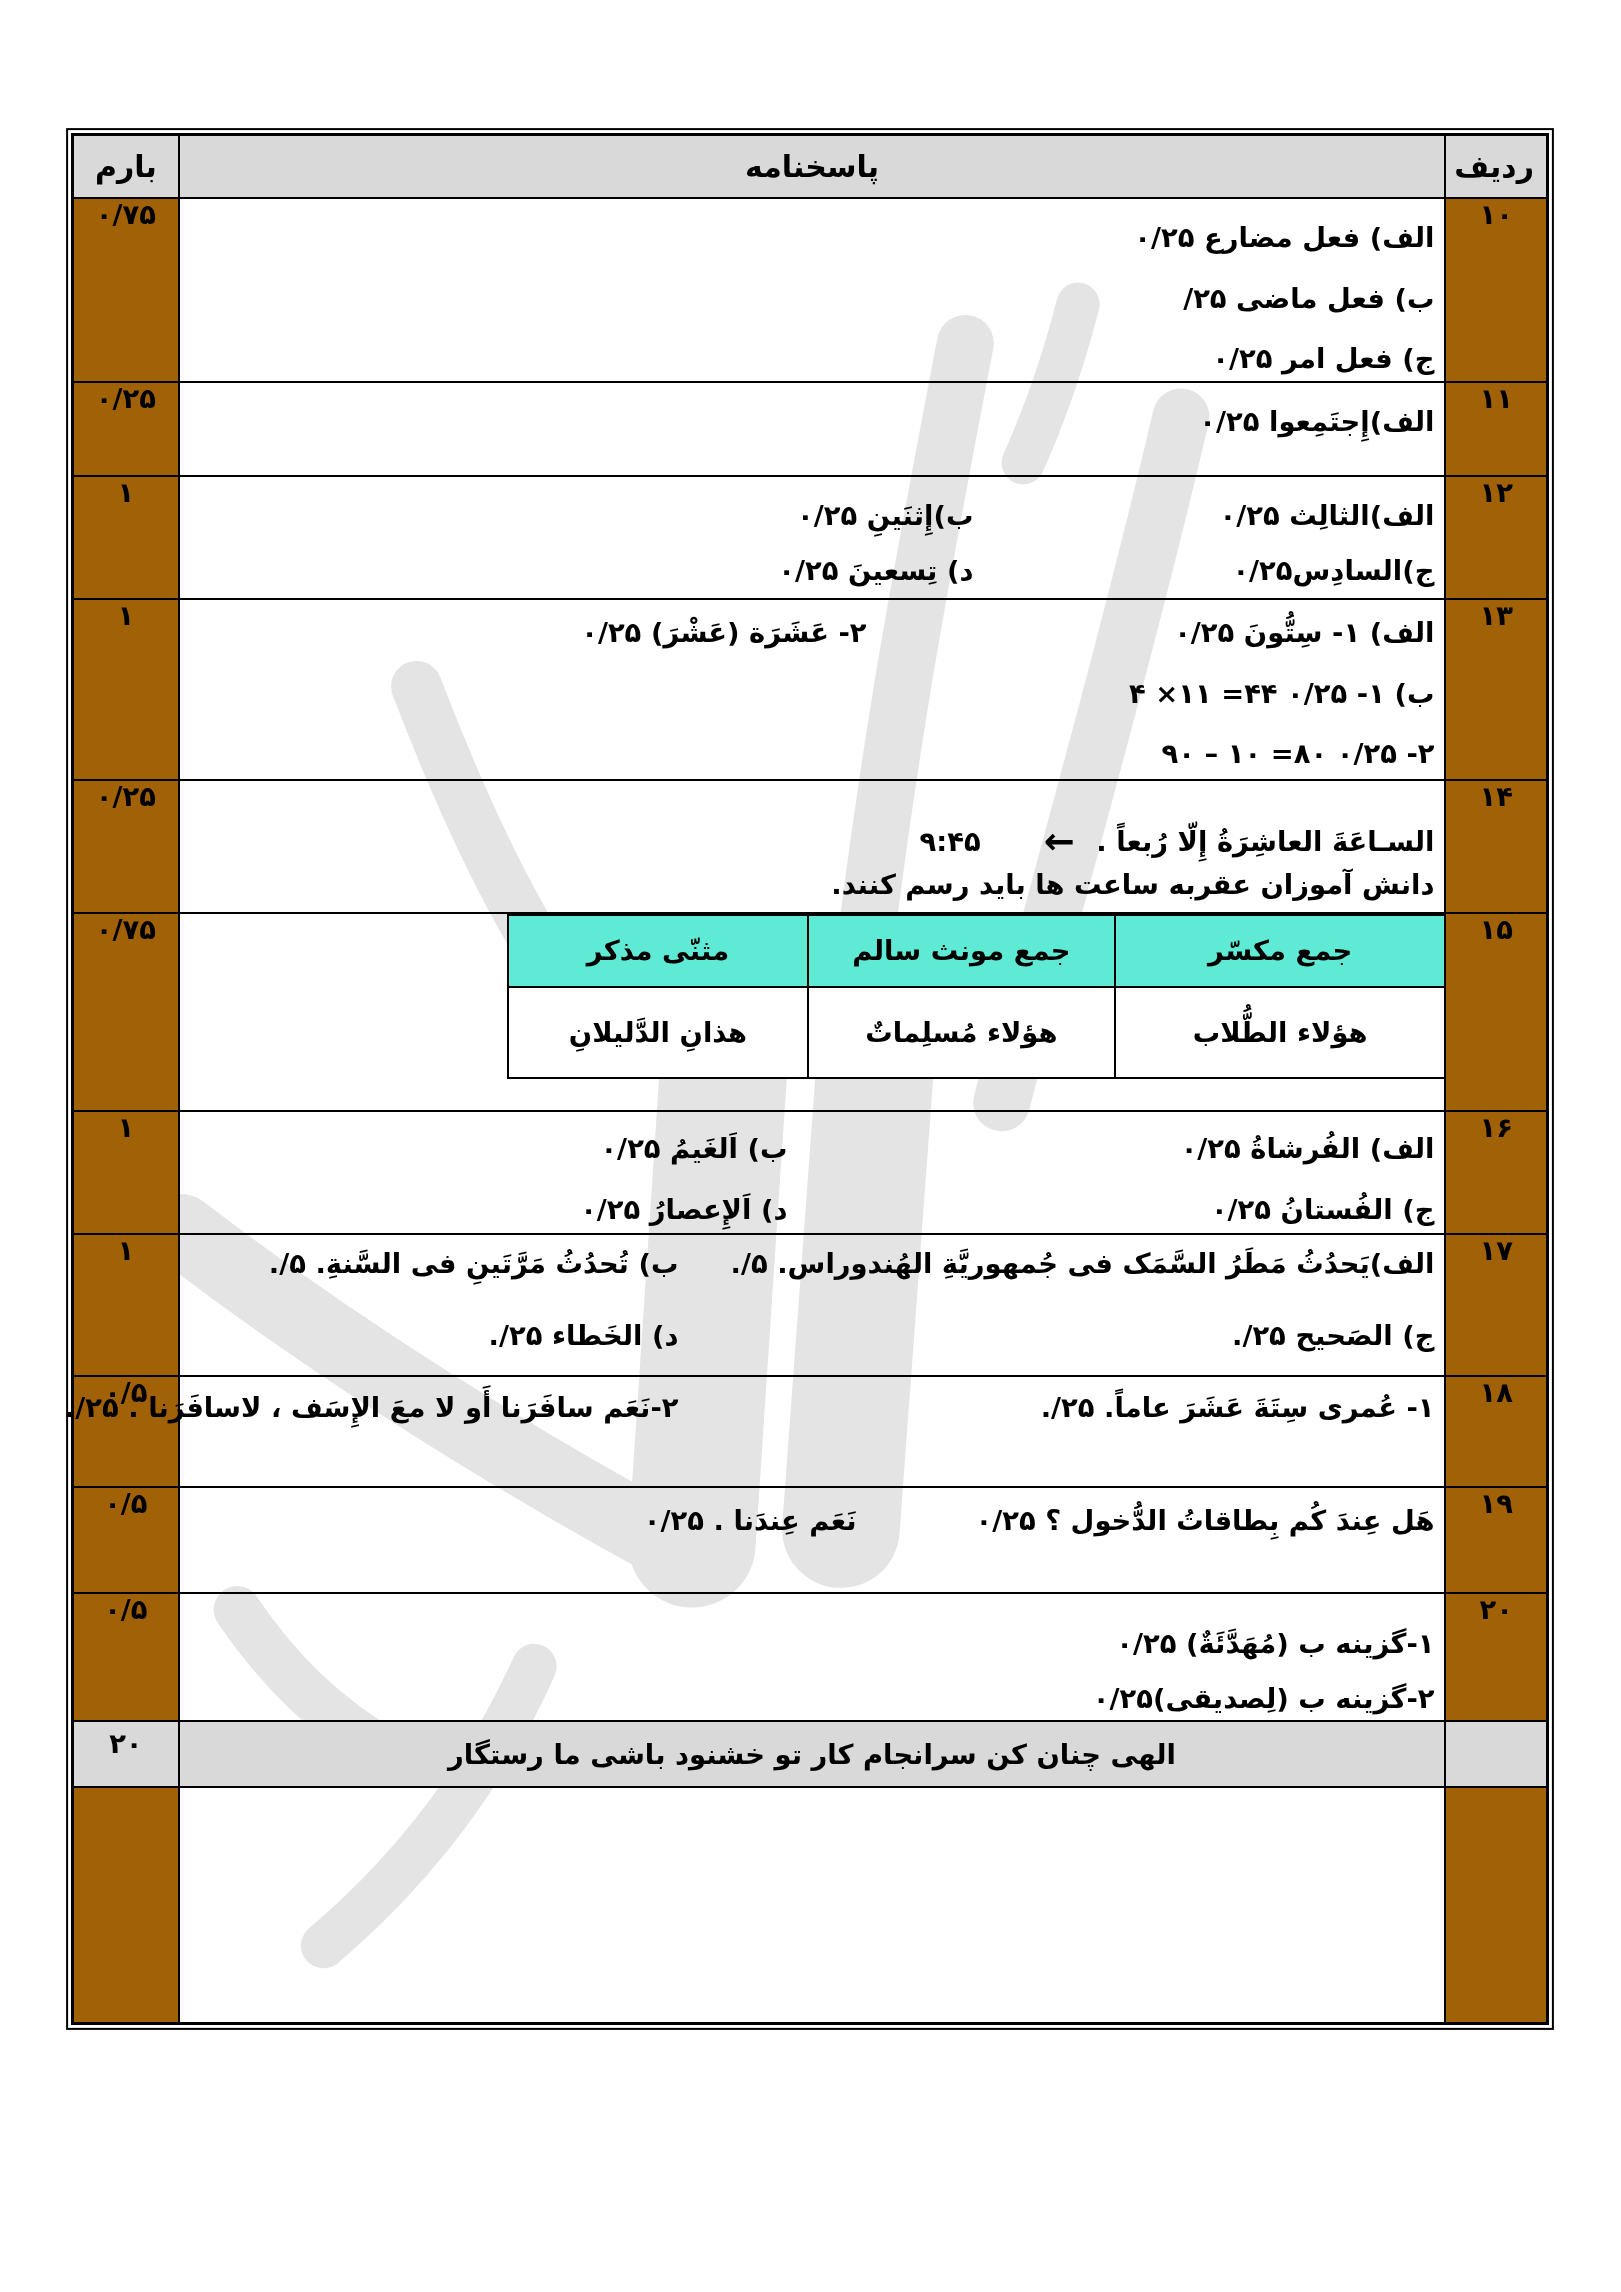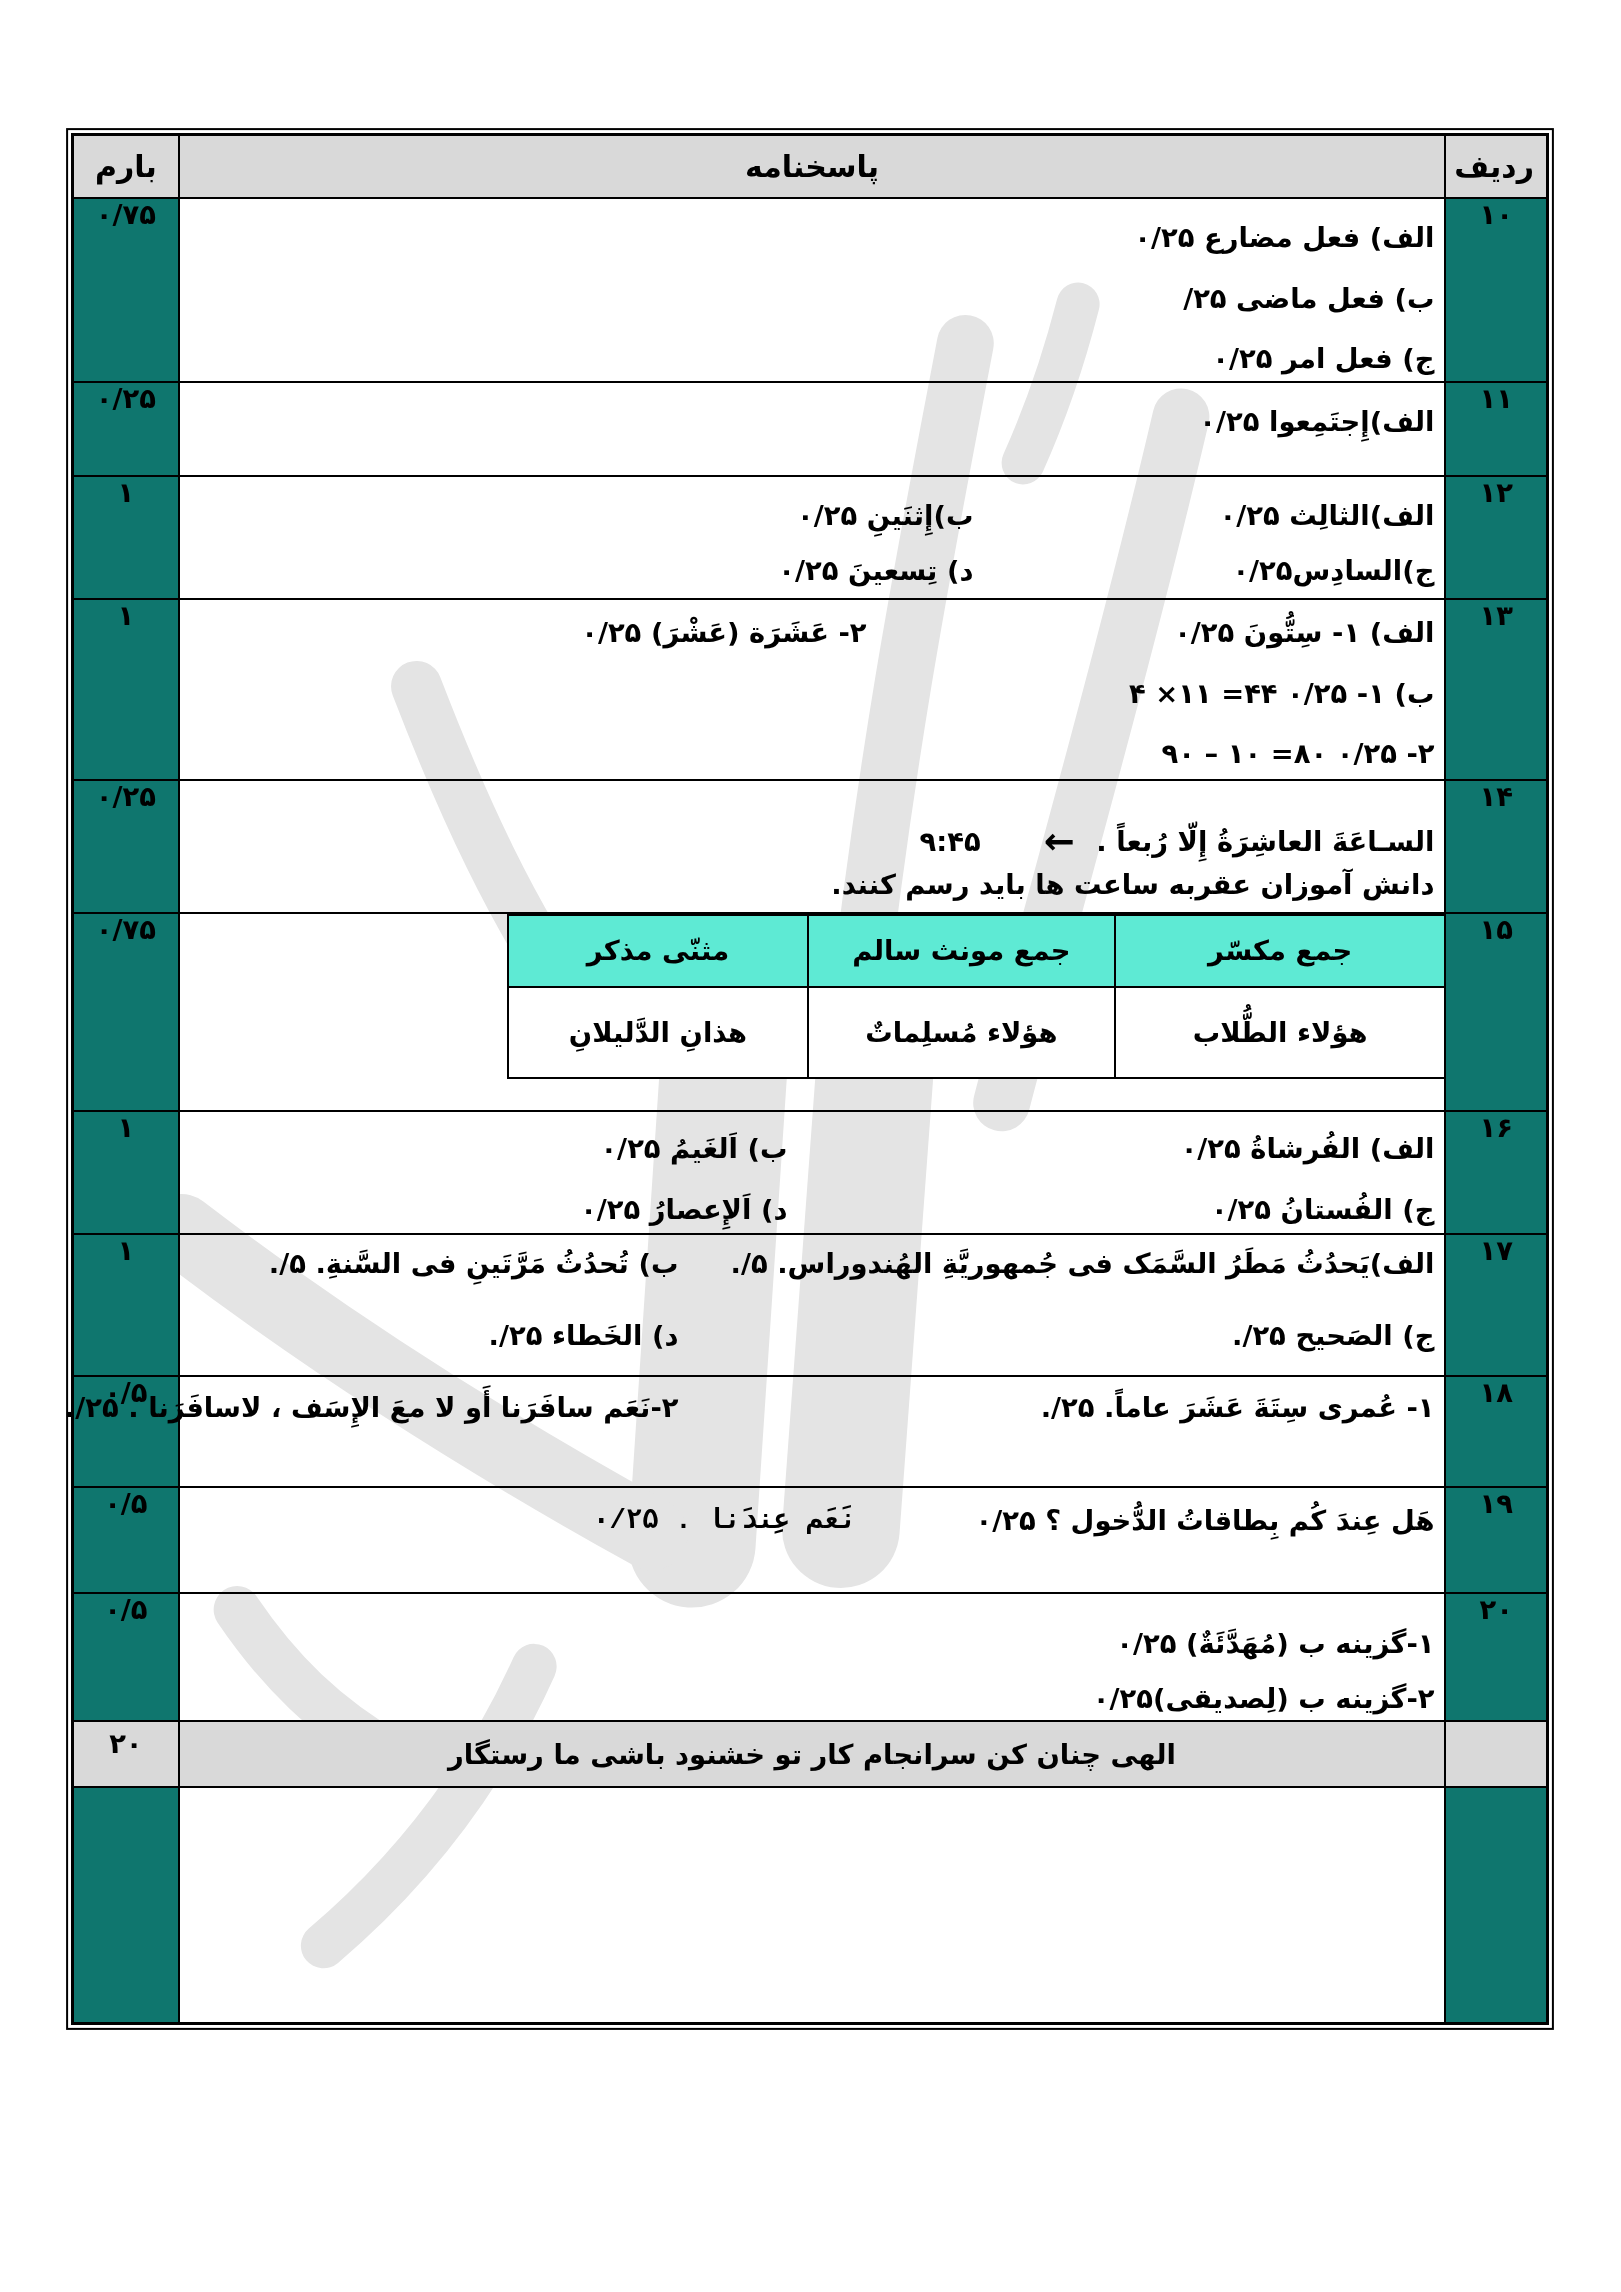--- a/index.html
+++ b/index.html
@@ -8,27 +8,27 @@
     font-family:"DejaVu Sans",sans-serif;font-weight:bold;color:#000;
   }
   .wm{position:absolute;top:0;left:0;z-index:0;}
   table.main{
     position:absolute;top:133px;left:71px;width:1478px;z-index:1;
     border-collapse:collapse;table-layout:fixed;direction:rtl;
     border:3.9px solid #000;
     box-shadow:0 0 0 2.9px #fff,0 0 0 4.9px #000;
   }
   table.main td{border:2px solid #000;vertical-align:top;padding:0;}
-  td.numcell,td.scorecell{background:#0f766e;text-align:center;font-size:27.4px;padding-top:11.8px;}
+  td.numcell,td.scorecell{background:#a16207;text-align:center;font-size:27.4px;padding-top:11.8px;}
   td.anscell{border-left-width:2.9px;border-right-width:2.9px;position:relative;font-size:27.4px;}
   tr.head td{background:#d9d9d9;text-align:center;vertical-align:middle;font-size:30px;border-bottom-width:2.9px;padding:12px;}
   .pad{padding:17.6px 9.8px 0 9.8px;}
   .line{position:relative;text-align:right;line-height:43px;white-space:nowrap;direction:rtl;}
   .abs{position:absolute;top:0;}
-  .o470{right:461px;} .o580{right:568px;} .o660{right:647px;} .o820{right:756px;} .o590{right:578px;font-family:Liberation Mono, monospace;}
+  .o470{right:461px;} .o580{right:568px;} .o660{right:647px;} .o820{right:756px;} .o590{right:578px;}
   .mb18{margin-bottom:17.6px;} .mb12{margin-bottom:11.8px;} .mb30{margin-bottom:29px;} .mb13{margin-bottom:12.7px;}
   .p12{padding-top:11.8px;} .p8{padding-top:7.8px;} .p10{padding-top:9.8px;} .p16{padding-top:15.7px;} .p29{padding-top:28px;} .p40{padding-top:39px;}
   .t-arrow{font-size:37px;margin-inline-start:21.6px;margin-inline-end:63px;vertical-align:-3.9px;display:inline-block;}
   .seccell{text-align:center;vertical-align:middle !important;font-size:27.4px;}
   tr.finalrow td{background:#d9d9d9;vertical-align:middle;}
   .finaltext{text-align:center;font-size:29px;vertical-align:middle !important;}
   table.g15{position:absolute;top:0;right:-2px;width:939px;border-collapse:collapse;direction:rtl;}
   table.g15 td{border:2px solid #000;text-align:center;vertical-align:middle;font-size:27.4px;}
   table.g15 td.gh{height:70px;background:#5eead4;}
   table.g15 td.gv{height:89px;background:#ffffff;}

